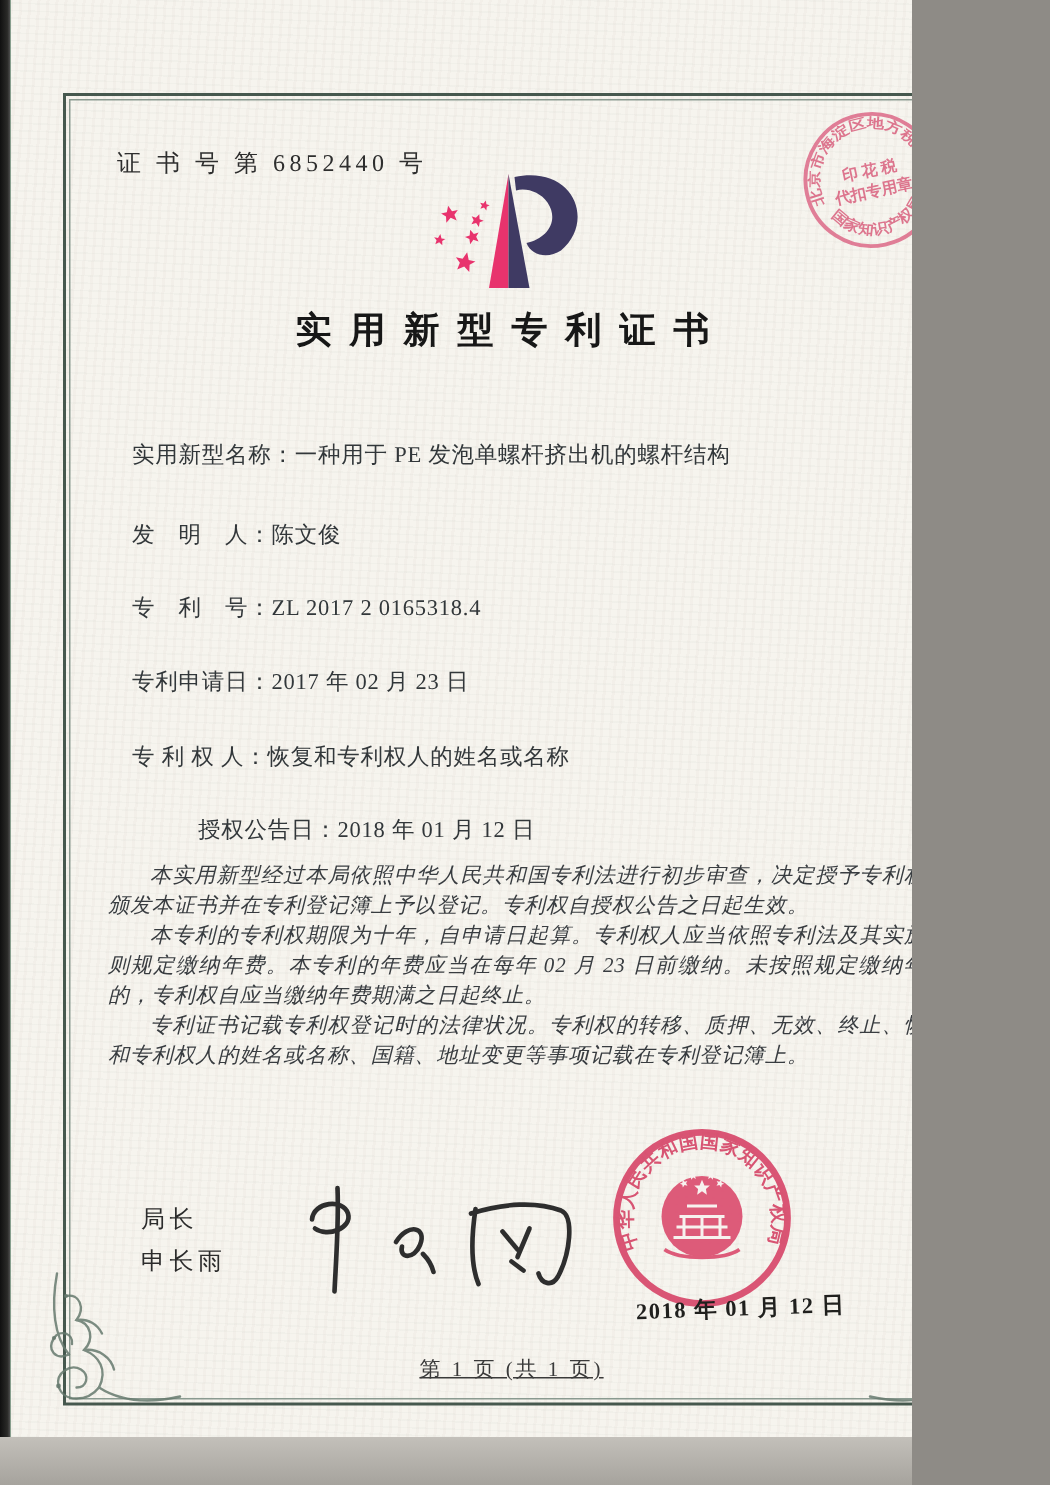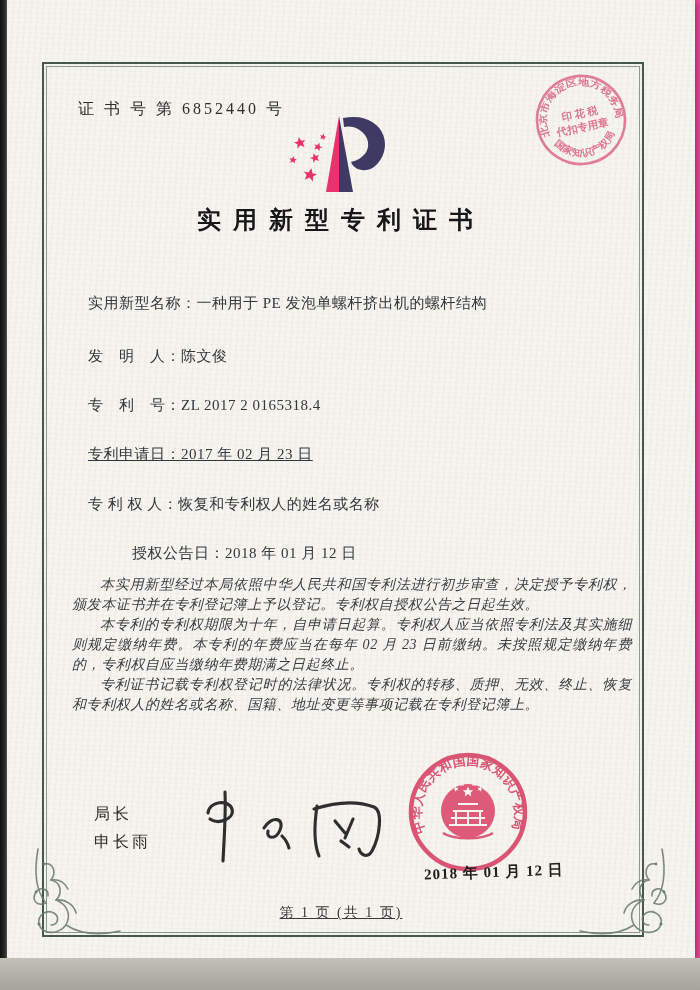--- a/index.html
+++ b/index.html
@@ -1,16 +1,16 @@
 <!DOCTYPE html>
 <html><head>
 <meta charset="utf-8">
 <style>
   html,body{margin:0;padding:0;background:#8e8b86;}
-  .stage{position:relative;width:700px;height:990px;overflow:hidden;background:#ec4899;
+  .stage{position:relative;width:608px;height:990px;overflow:hidden;background:#86efac;
          font-family:"Liberation Serif","DejaVu Serif",serif;}
   .paper{position:absolute;left:7px;top:0;width:688px;height:958px;
          background:
            repeating-linear-gradient(94deg, rgba(196,174,166,0.07) 0 2px, rgba(255,255,255,0) 2px 6px),
            repeating-linear-gradient(2deg, rgba(140,160,148,0.05) 0 1px, rgba(255,255,255,0) 1px 5px),
            #f6f4ee;
          box-shadow:2px 2px 6px rgba(0,0,0,.35);}
   .scan-edge-left{position:absolute;left:0;top:0;width:7px;height:990px;
          background:linear-gradient(90deg,#101010,#2a2a28 70%,#555);}
   .scan-bottom{position:absolute;left:0;top:958px;width:700px;height:32px;
@@ -20,21 +20,21 @@
   .frame-inner{position:absolute;inset:2px;border:1px solid #8a9a90;}
   .corner-orn{position:absolute;width:95px;height:95px;}
   .orn-bl{left:28px;top:843px;}
   .orn-br{left:577px;top:843px;transform:scaleX(-1);}
   .cert-no{position:absolute;left:78px;top:99px;font-size:16px;letter-spacing:3px;color:#2e2e2e;}
   .logo{position:absolute;left:273px;top:106px;}
   .title{position:absolute;left:341px;top:204px;transform:translateX(-50%);white-space:nowrap;
          font-size:24px;font-weight:bold;letter-spacing:12px;color:#171717;}
   .fields{position:absolute;left:88px;top:0;width:540px;}
   .field-row{position:absolute;left:0;white-space:nowrap;font-size:15px;color:#32373a;letter-spacing:.5px;text-align:right;}
-  .fr0{top:294px;} .fr1{top:347px;} .fr2{top:396px;} .fr3{top:445px;text-decoration:underline;} .fr4{top:495px;} .fr5{top:544px;margin-left:44px;}
+  .fr0{top:294px;} .fr1{top:347px;} .fr2{top:396px;} .fr3{top:445px;} .fr4{top:495px;} .fr5{top:544px;margin-left:44px;}
   .body-text{position:absolute;left:72px;top:575px;width:560px;color:#383c40;}
   .body-text p{margin:0;text-indent:2em;font-size:14px;line-height:20px;letter-spacing:.6px;
                text-align:justify;font-style:italic;}
   .signer{position:absolute;left:94px;top:800px;font-size:16px;color:#2c2c2c;letter-spacing:3px;line-height:28px;}
   .signature{position:absolute;left:196px;top:788px;}
   .seal{position:absolute;left:403px;top:747px;opacity:.93;}
   .seal-date{position:absolute;left:424px;top:863px;font-size:15px;font-weight:600;color:#20201e;
              letter-spacing:1px;transform:rotate(-2deg);white-space:nowrap;}
   .tax-stamp{position:absolute;left:531px;top:70px;opacity:.85;}
   .footer{position:absolute;left:341px;top:904px;transform:translateX(-50%);

